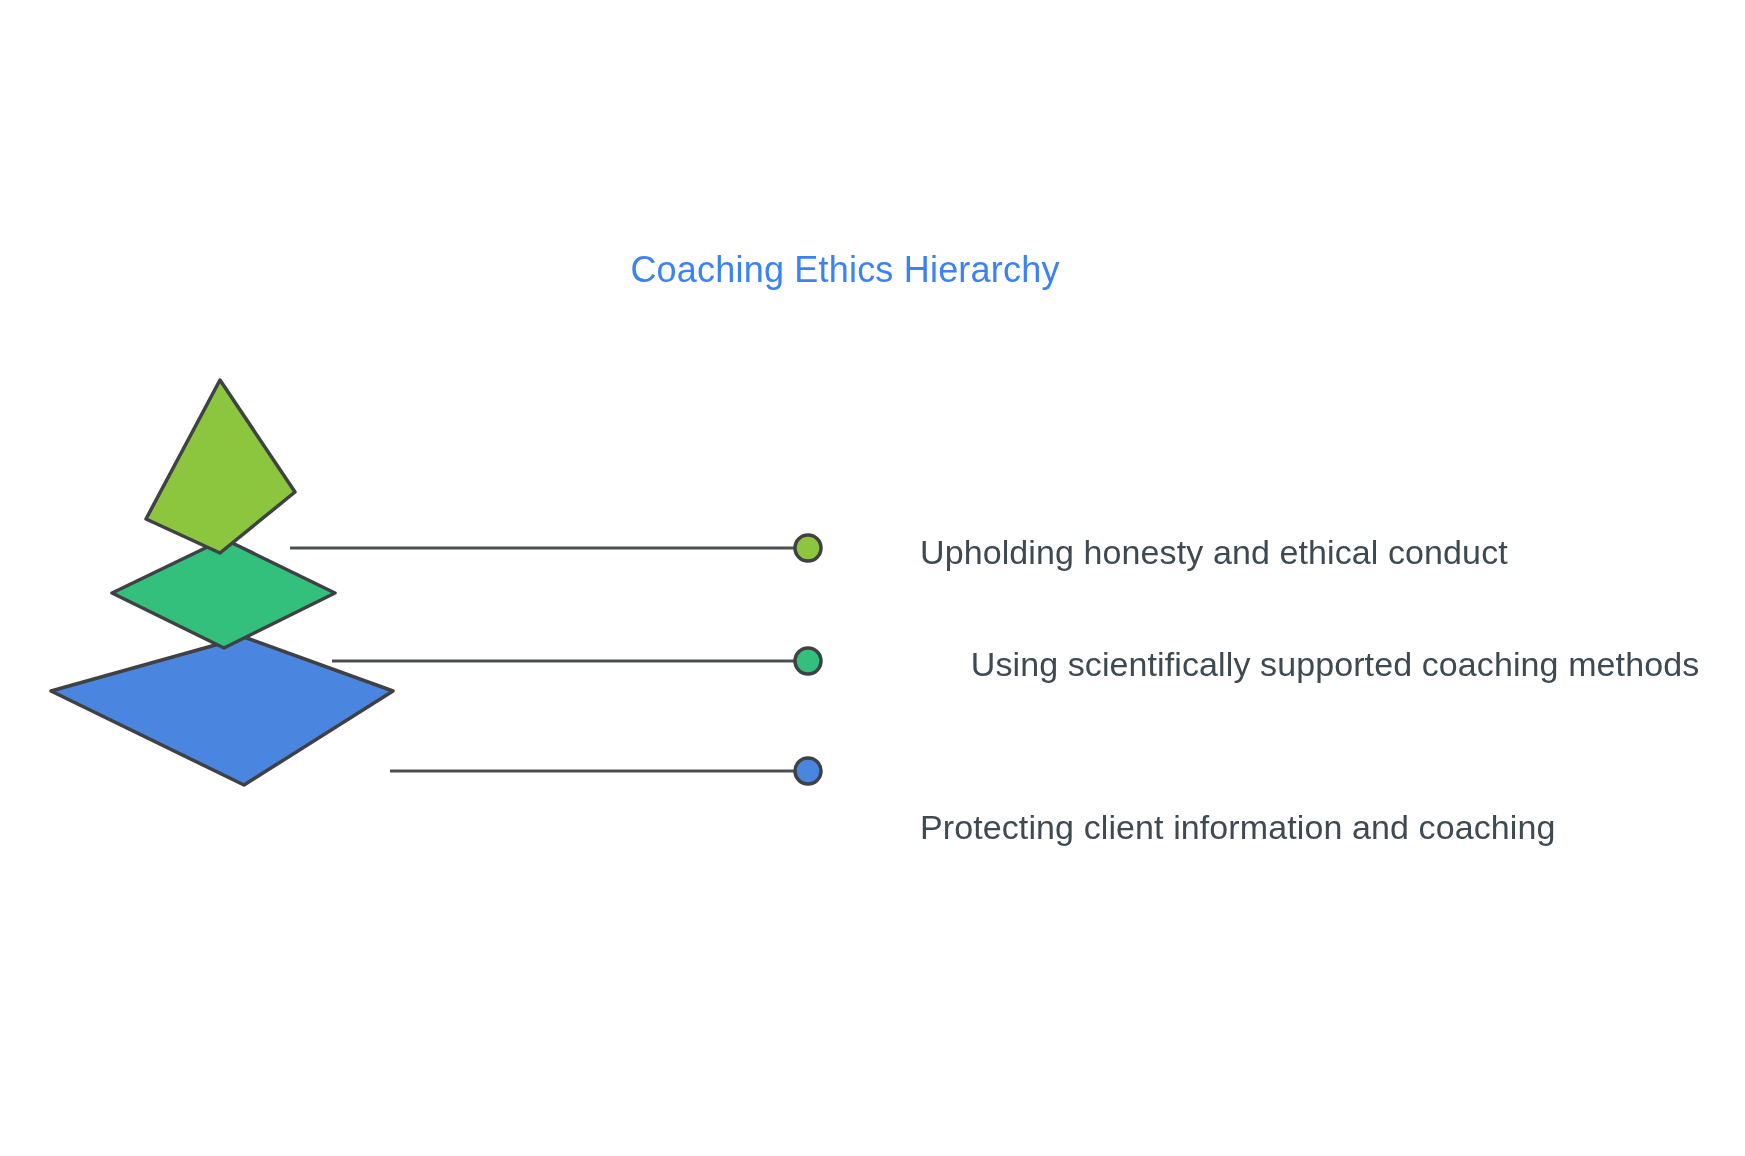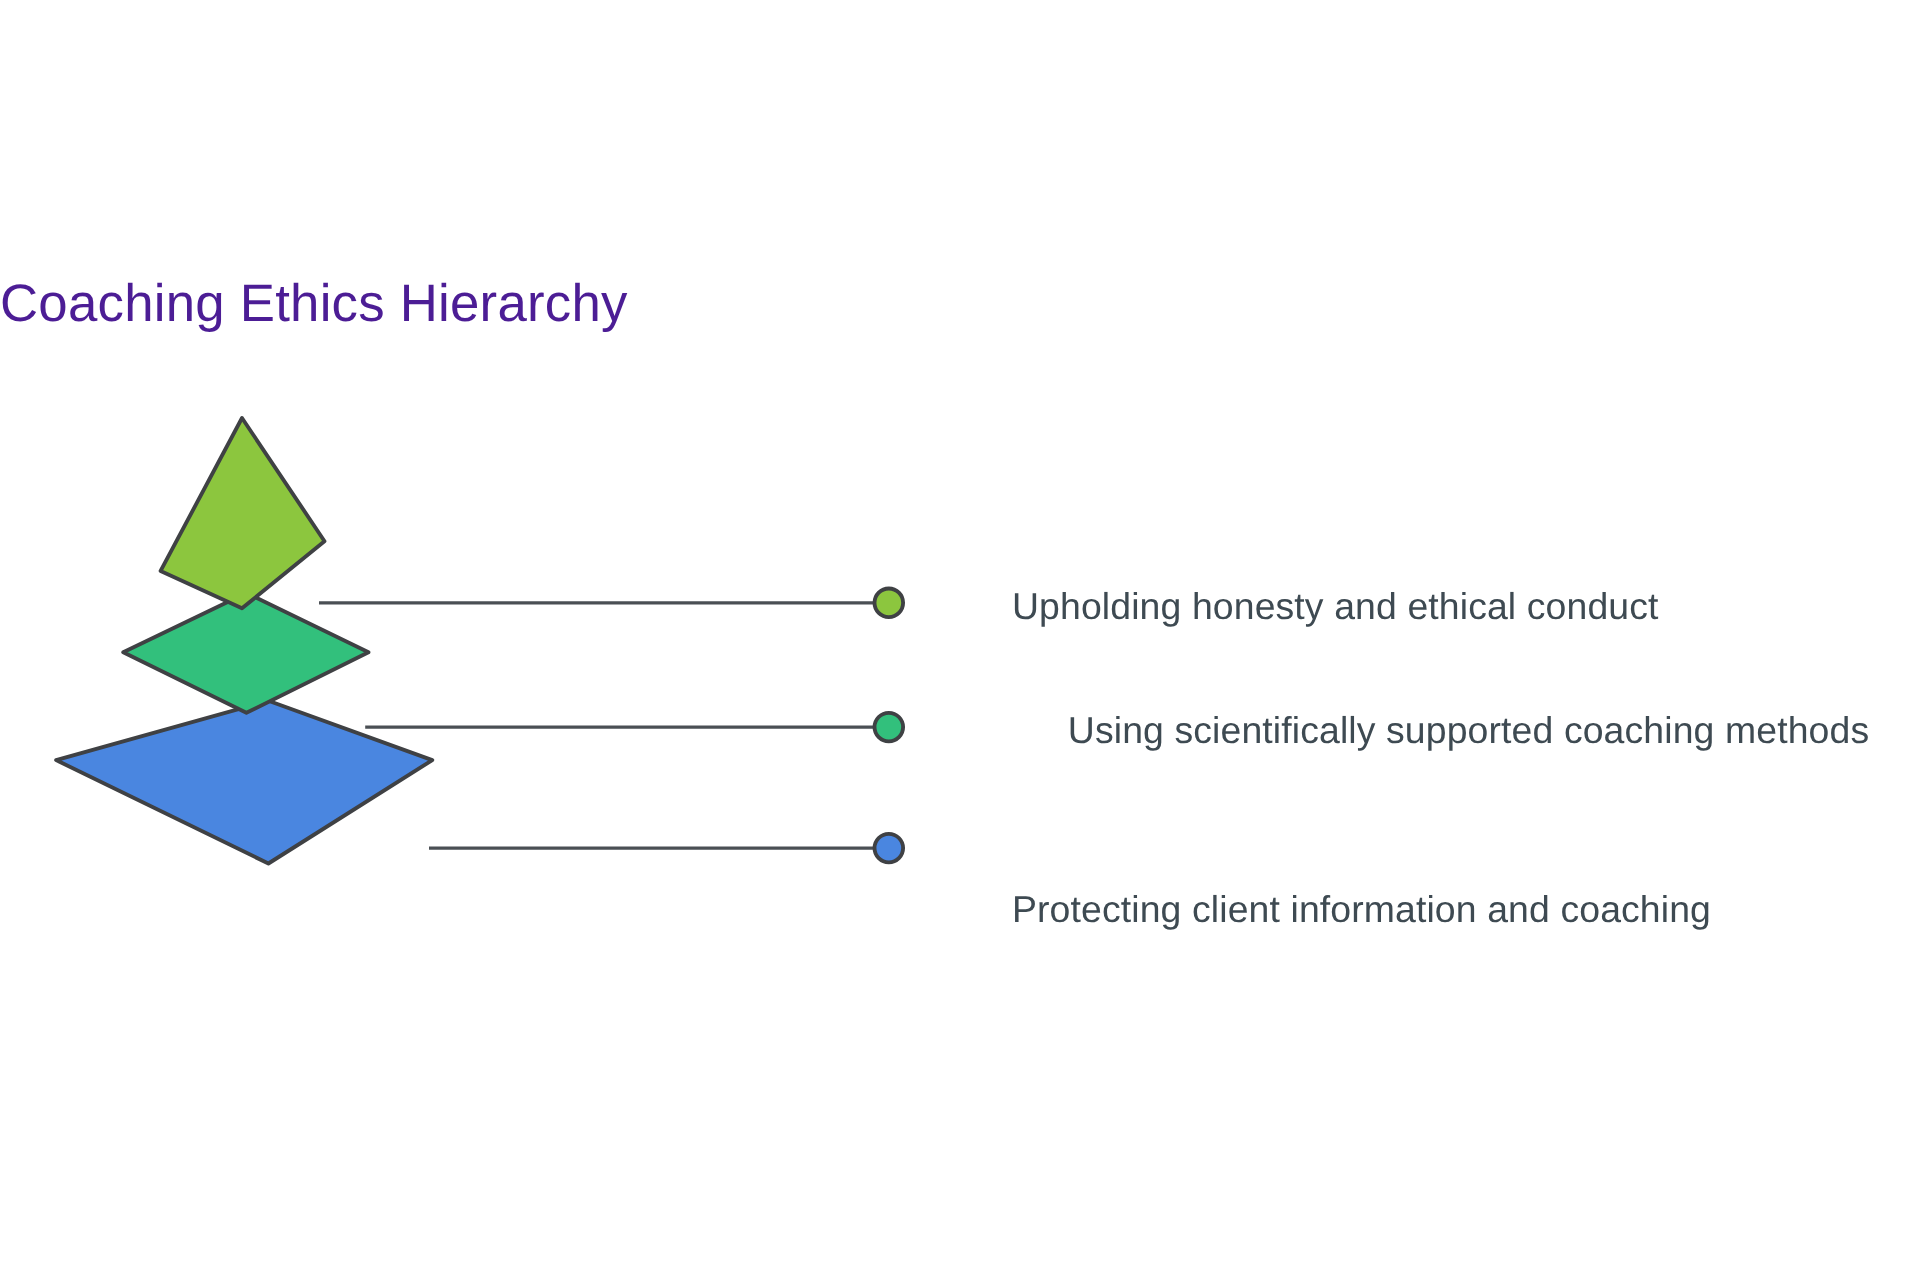--- a/index.html
+++ b/index.html
@@ -26,24 +26,24 @@
     top: 0;
     width: 1745px;
     height: 1156px;
     display: block;
   }
   .chart-title {
     position: absolute;
     left: 0;
     top: 248px;
     width: 1690px;
-    text-align: left;
-    font-size: 48px;
+    text-align: center;
+    font-size: 36px;
     font-weight: 400;
-    color: #4c1d95;
+    color: #3b82f6;
     letter-spacing: 0.2px;
     line-height: 1.2;
     white-space: nowrap;
   }
   .labels-layer {
     position: absolute;
     left: 0;
     top: 0;
     width: 1745px;
     height: 1156px;

